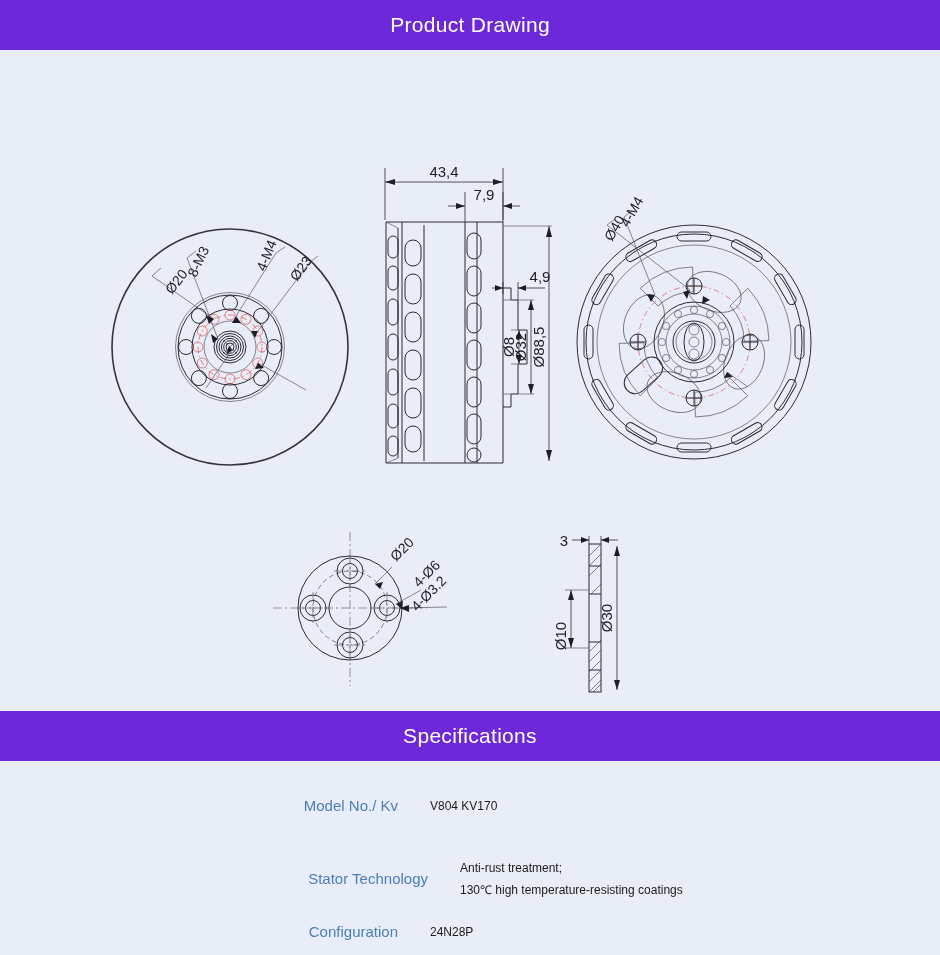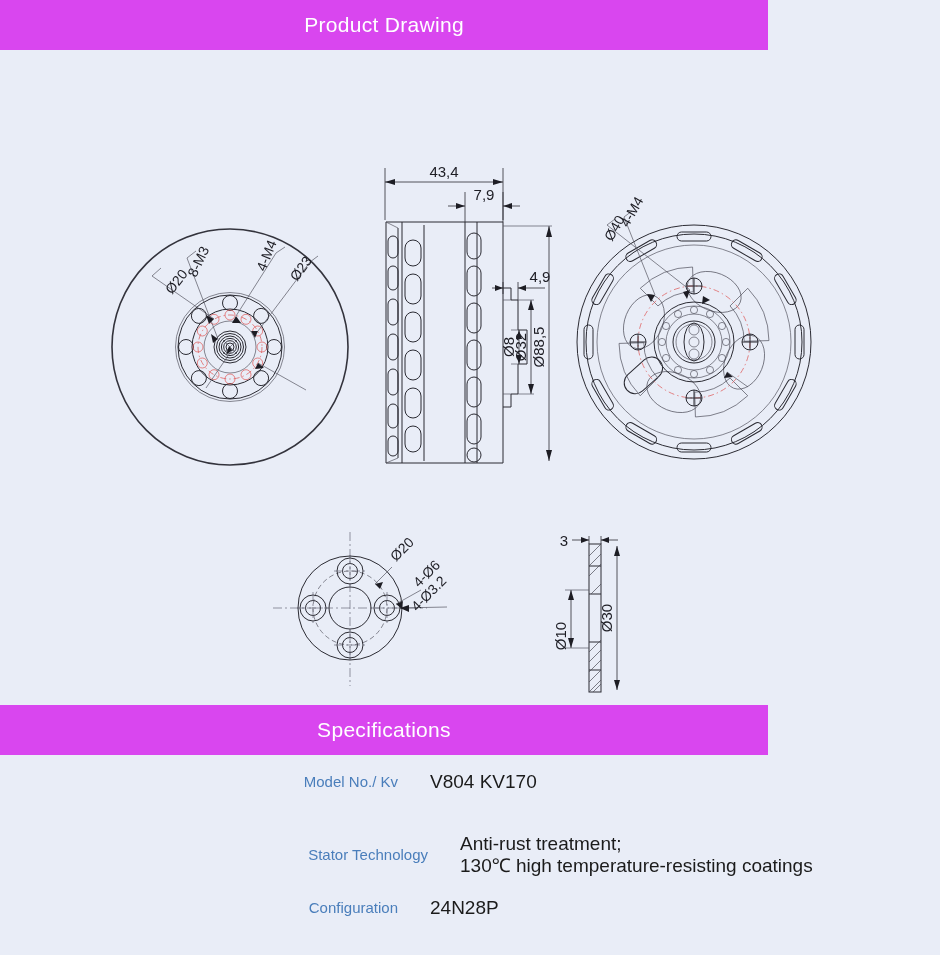--- a/index.html
+++ b/index.html
@@ -4,65 +4,65 @@
 <style>
   html,body{margin:0;padding:0;}
   body{
     width:940px;height:955px;
     background:#e9edf7;
     font-family:"Liberation Sans", sans-serif;
     overflow:hidden;
     position:relative;
   }
   .band{
-    width:768px;
-    background:#d946ef;
+    width:940px;
+    background:#6d28d9;
     color:#ffffff;
     display:flex;
     align-items:center;
     justify-content:center;
     font-size:21px;
     font-weight:400;
     letter-spacing:.3px;
   }
   #header-band{height:50px;}
-  #spec-band{height:50px;margin-top:0;}
+  #spec-band{height:50px;margin-top:6px;}
 
   #drawing-area{
     position:relative;
     width:940px;
     height:655px;
     background:#e9edf7;
   }
   #drawing-svg{display:block;width:940px;height:655px;}
 
   #spec-area{
     width:940px;
     background:#e9edf7;
-    padding-top:16px;
+    padding-top:34px;
     box-sizing:border-box;
   }
   .spec-row{
     display:flex;
     align-items:flex-start;
     margin-bottom:20px;
   }
   .spec-label{
     width:430px;
     text-align:right;
     padding-right:32px;
     box-sizing:border-box;
     color:#4a7ebb;
     font-size:15px;
     line-height:22px;
   }
   .spec-value{
     flex:1;
     color:#1b1b1b;
-    font-size:19px;
+    font-size:12px;
     line-height:22px;
     white-space:pre-line;
   }
   .spec-row.tall .spec-label{padding-top:11px;margin-left:30px;}
 
   
   .ln{fill:none;stroke:#2b2b33;stroke-width:1;}
   .ln-thick{fill:none;stroke:#33333c;stroke-width:1.6;}
   .ln-thin{fill:none;stroke:#565662;stroke-width:.7;}
   .ln-red{fill:none;stroke:#e06666;stroke-width:.8;}

